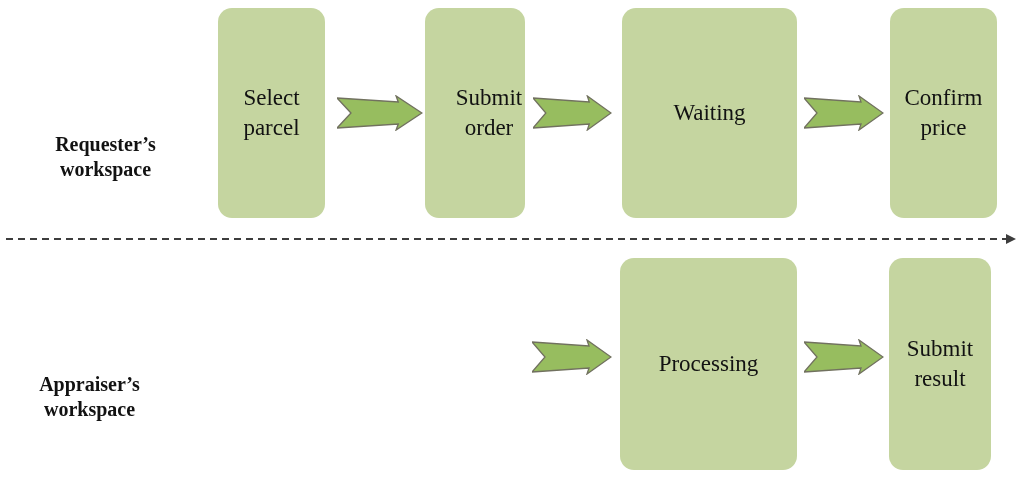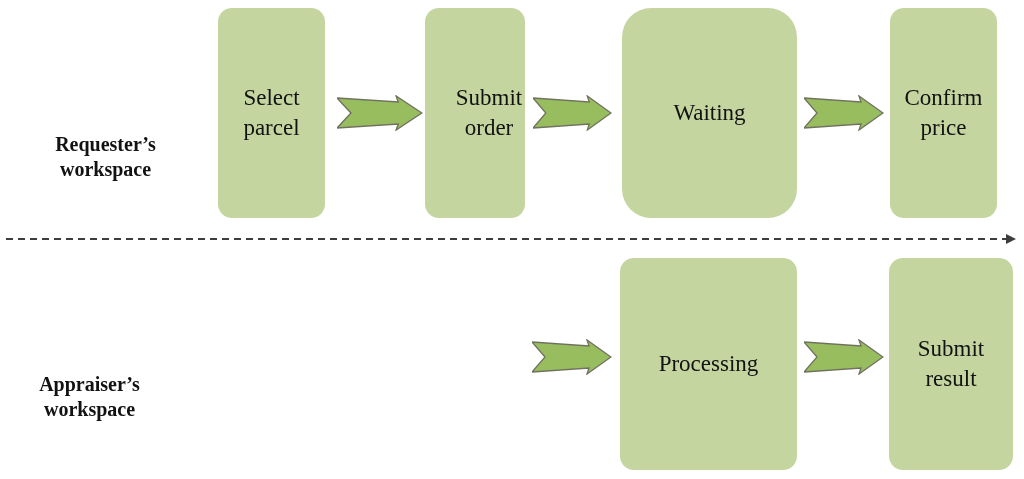--- a/index.html
+++ b/index.html
@@ -14,25 +14,25 @@
   }
   .lane-label.requester { left:28px; top:88px; width:155px;margin-top:44px; }
   .lane-label.appraiser { left:12px; top:372px; width:155px; }
   .box {
     position:absolute; background:var(--box-fill,#c5d5a0); border-radius:14px;
     display:flex; align-items:center; justify-content:center; text-align:center;
     font-size:23px; line-height:1.3; padding:0 8px; box-sizing:border-box;
   }
   .b1 { left:218px; top:8px;   width:107px; height:210px;padding-left:8px; }
   .b2 { left:425px; top:8px;   width:100px; height:210px;padding-left:36px; }
-  .b3 { left:622px; top:8px;   width:175px; height:210px;border-radius:29px; }
+  .b3 { left:622px; top:8px;   width:175px; height:210px; }
   .b4 { left:890px; top:8px;   width:107px; height:210px; }
   .b5 { left:418px; top:258px; width:104px; height:212px; }
   .b6 { left:620px; top:258px; width:177px; height:212px; }
-  .b7 { left:889px; top:258px; width:124px; height:212px; }
+  .b7 { left:889px; top:258px; width:102px; height:212px; }
   .arrow { position:absolute; height:36px; }
   .arrow svg { display:block; width:100%; height:100%; }
   .arrow polygon {
     fill:var(--arrow-fill,#97bd5f);
     stroke:var(--arrow-stroke,#71715f);
     stroke-width:1.3;
   }
   .a1 { left:337px; top:95px;  width:86px; }
   .a2 { left:533px; top:95px;  width:79px; }
   .a3 { left:804px; top:95px;  width:80px; }

